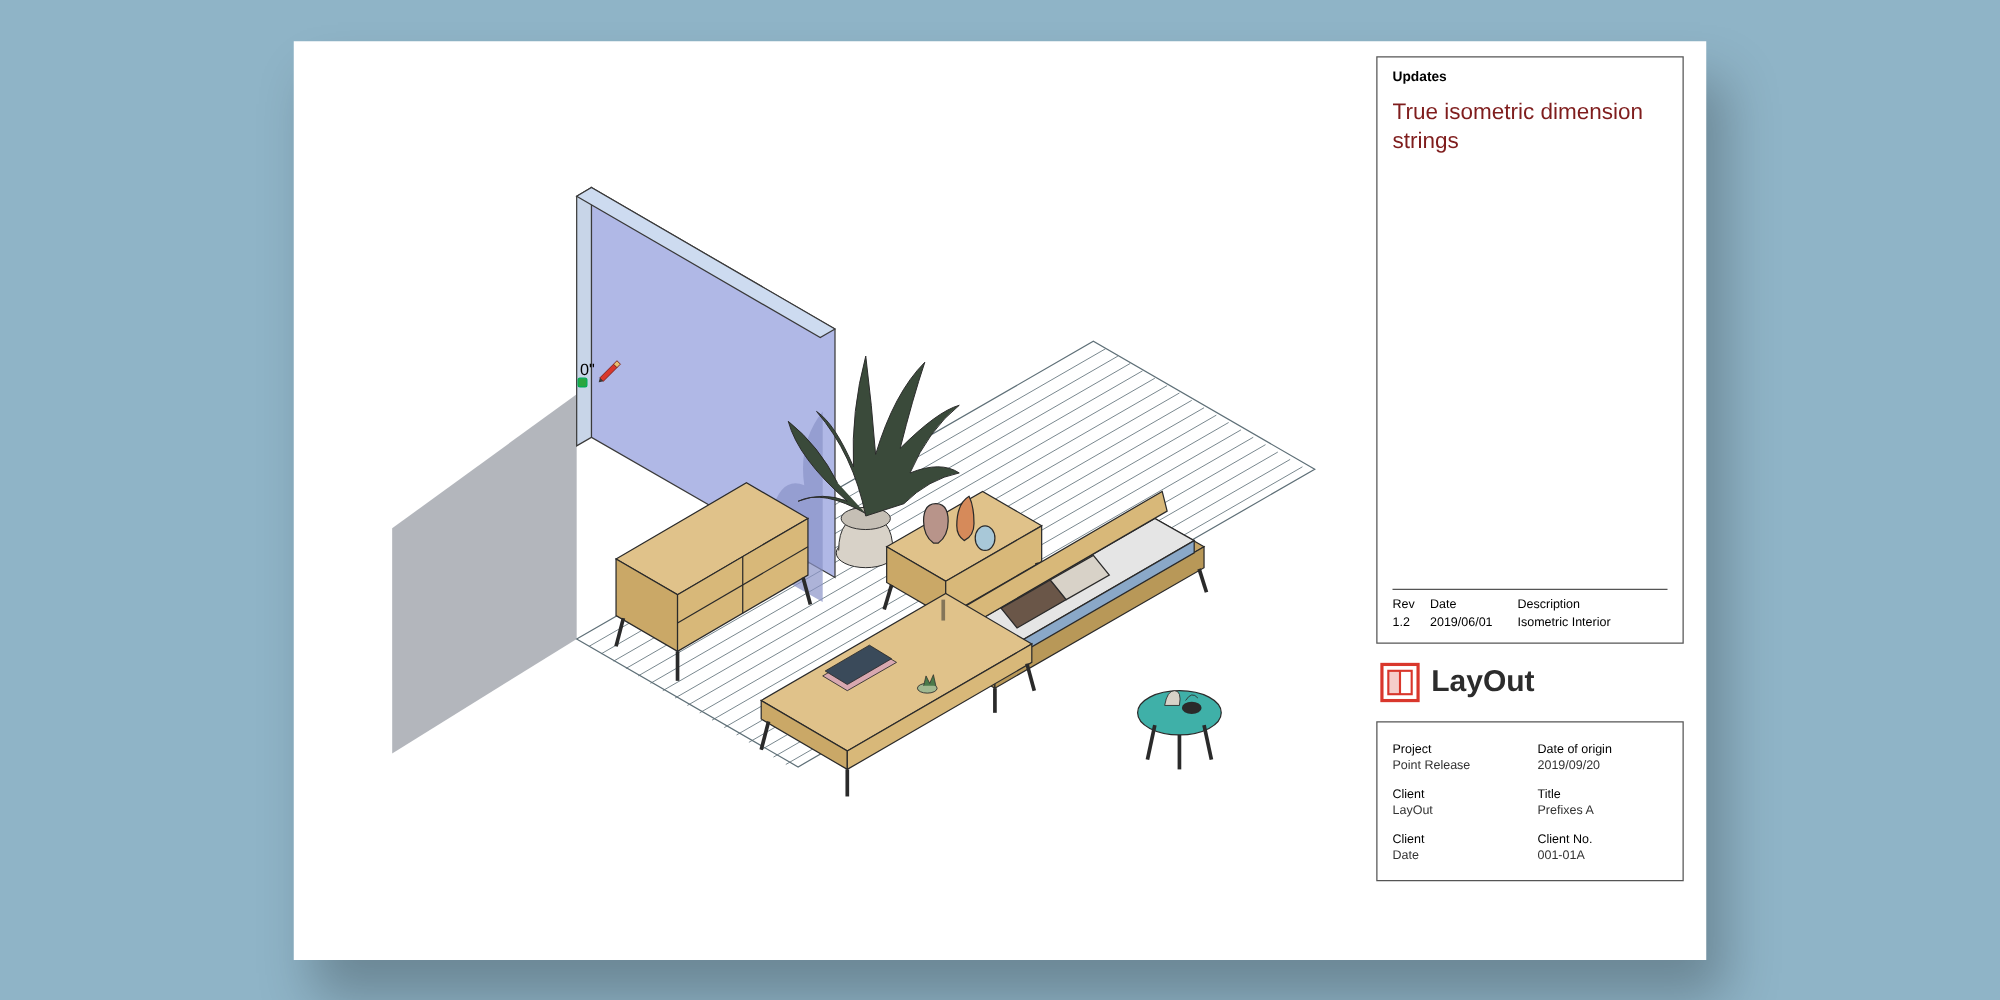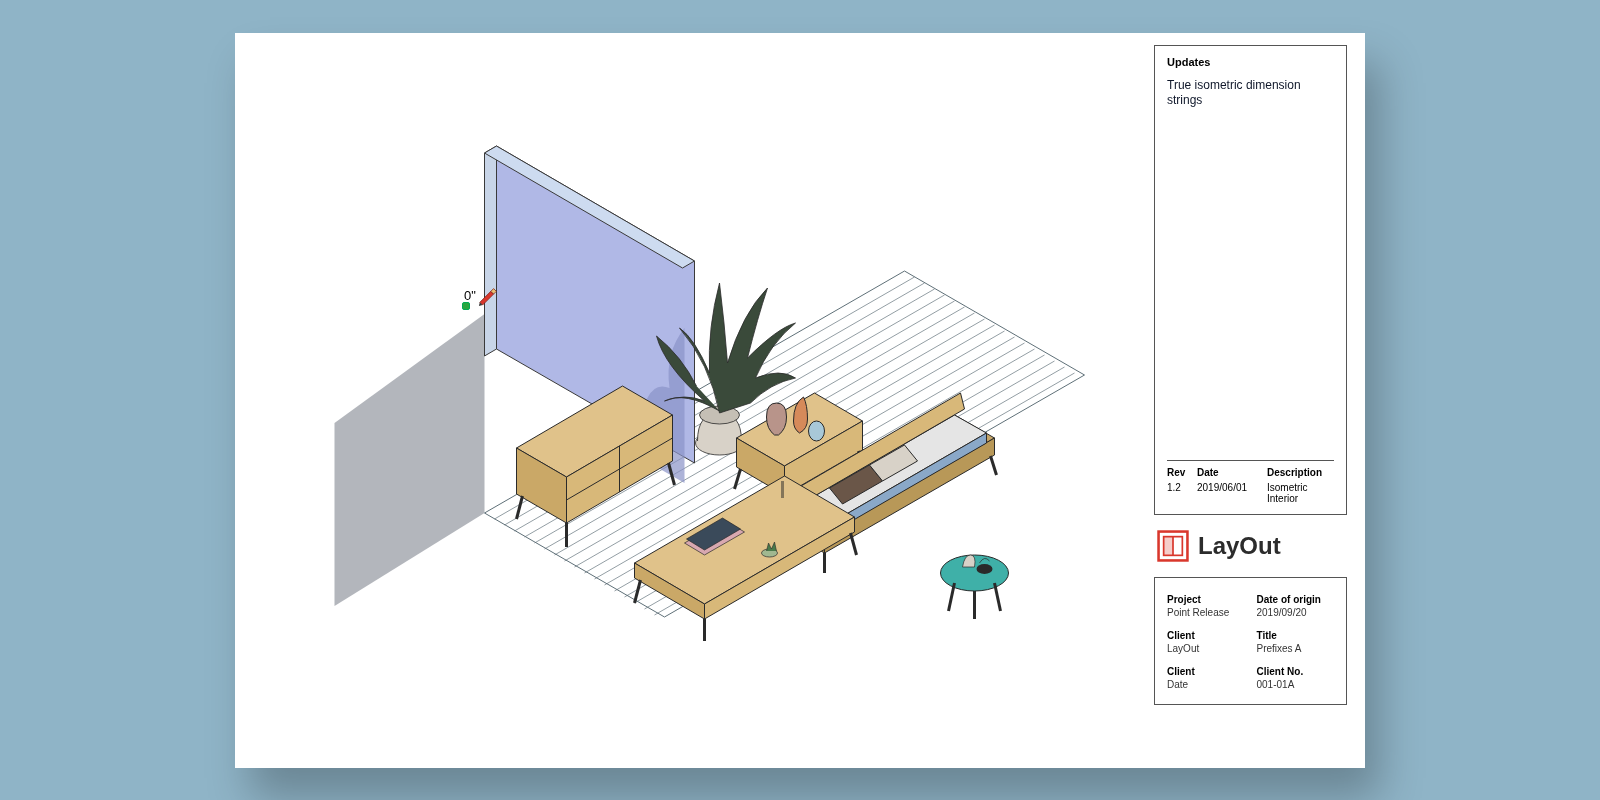--- a/index.html
+++ b/index.html
@@ -51,77 +51,77 @@
   .dim-cursor .green-dot {
     width: 8px; height: 8px;
     background: #2aa63f;
     border: 1px solid #0a5;
     position: absolute;
     left: -2px; top: 14px;
     border-radius: 2px;
   }
   
   .sidebar {
-    width: 211px;
+    width: 264px;
     padding: 12px 18px 12px 0;
     display: flex;
     flex-direction: column;
     gap: 12px;
   }
   .panel {
     border: 1px solid #555;
     padding: 10px 12px;
     display: flex;
     flex-direction: column;
   }
   .panel.updates { height: 470px; }
   .panel.info { }
   .updates-head {
     font-size: 11px;
     font-weight: 700;
     margin-bottom: 10px;
   }
   .updates-body {
     flex: 1;
-    font-size: 12px;
+    font-size: 18px;
     line-height: 1.3;
-    color: #0f172a;
+    color: #7f1d1d;
     font-weight: 400;
   }
   .updates-body p { margin-bottom: 12px; }
   .rev-table {
     border-top: 1px solid #555;
     padding-top: 6px;
     font-size: 10px;
     display: grid;
     grid-template-columns: 30px 70px 1fr;
     row-gap: 4px;
   }
-  .rev-table .hd { font-weight: 700; }
+  .rev-table .hd { font-weight: 400; }
   .logo-row {
     display: flex;
     align-items: center;
     gap: 8px;
     padding: 2px 0 2px 2px;
   }
   .logo-mark {
     width: 34px; height: 34px;
   }
   .logo-text {
     font-size: 24px;
     font-weight: 700;
     color: #2c2c2c;
   }
   .info-grid {
     display: grid;
     grid-template-columns: 1fr 1fr;
     gap: 2px 12px;
     font-size: 10px;
   }
-  .info-grid .lbl { font-weight: 700; margin-top: 6px; }
+  .info-grid .lbl { font-weight: 400; margin-top: 6px; }
   .info-grid .val { color: #333; margin-bottom: 4px; }
 </style>
 </head>
 <body>
 
 <div class="sheet">
 
   <div class="viewport">
     <svg viewBox="0 0 880 735">
 

